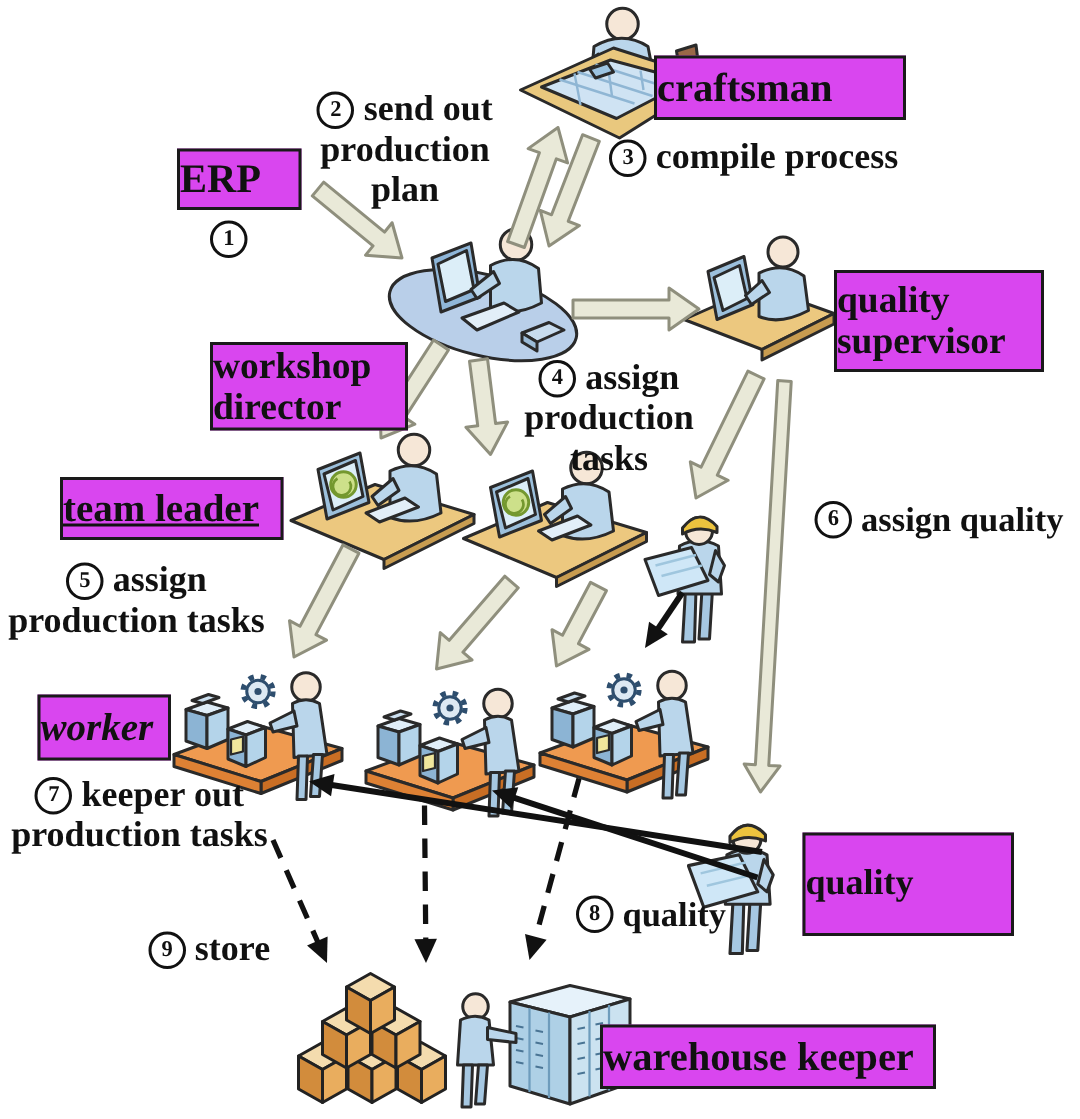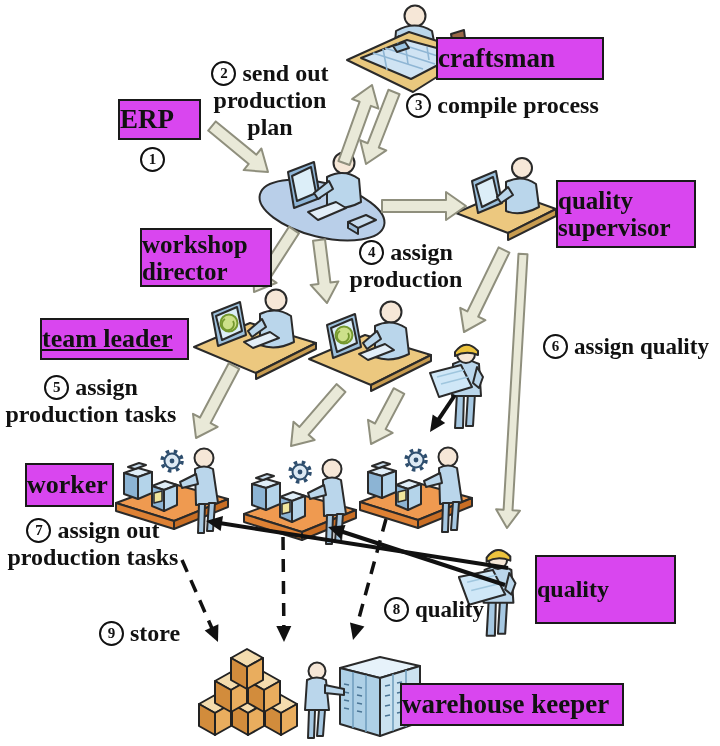--- a/index.html
+++ b/index.html
@@ -334,21 +334,21 @@
 
   <div class="box" style="left:556px;top:180px;width:136px;height:64px;font-size:25px;">
     <span>quality</span>
     <span>supervisor</span>
   </div>
 
   <div class="box" style="left:40px;top:318px;width:145px;height:38px;font-size:26px;text-decoration:underline;">
     <span>team leader</span>
   </div>
 
-  <div class="box" style="left:25px;top:463px;width:85px;height:40px;font-size:26px;">
+  <div class="box" style="left:25px;top:463px;width:85px;height:40px;font-size:26px;font-style:italic;">
     <span>worker</span>
   </div>
 
   <div class="box" style="left:535px;top:555px;width:137px;height:65px;font-size:24px;">
     <span>quality</span>
   </div>
 
   <div class="box" style="left:400px;top:683px;width:220px;height:39px;font-size:27px;">
     <span>warehouse keeper</span>
   </div>
@@ -374,41 +374,42 @@
       <span>compile process</span>
     </div>
   </div>
 
   <div class="step" style="left:345px;top:239px;width:122px;">
     <div class="sline">
       <span class="num">4</span>
       <span>assign</span>
     </div>
     <div class="sline">production</div>
+    <div class="sline">tasks</div>
   </div>
 
   <div class="step" style="left:0px;top:374px;width:182px;">
     <div class="sline">
       <span class="num">5</span>
       <span>assign</span>
     </div>
     <div class="sline">production tasks</div>
   </div>
 
   <div class="step" style="left:532px;top:334px;width:188px;font-size:23px;">
     <div class="sline">
       <span class="num">6</span>
       <span>assign quality</span>
     </div>
   </div>
 
   <div class="step" style="left:2px;top:517px;width:182px;">
     <div class="sline">
       <span class="num">7</span>
-      <span>assign out</span>
+      <span>keeper out</span>
     </div>
     <div class="sline">production tasks</div>
   </div>
 
   <div class="step" style="left:370px;top:597px;width:128px;font-size:23px;">
     <div class="sline">
       <span class="num">8</span>
       <span>quality</span>
     </div>
   </div>

